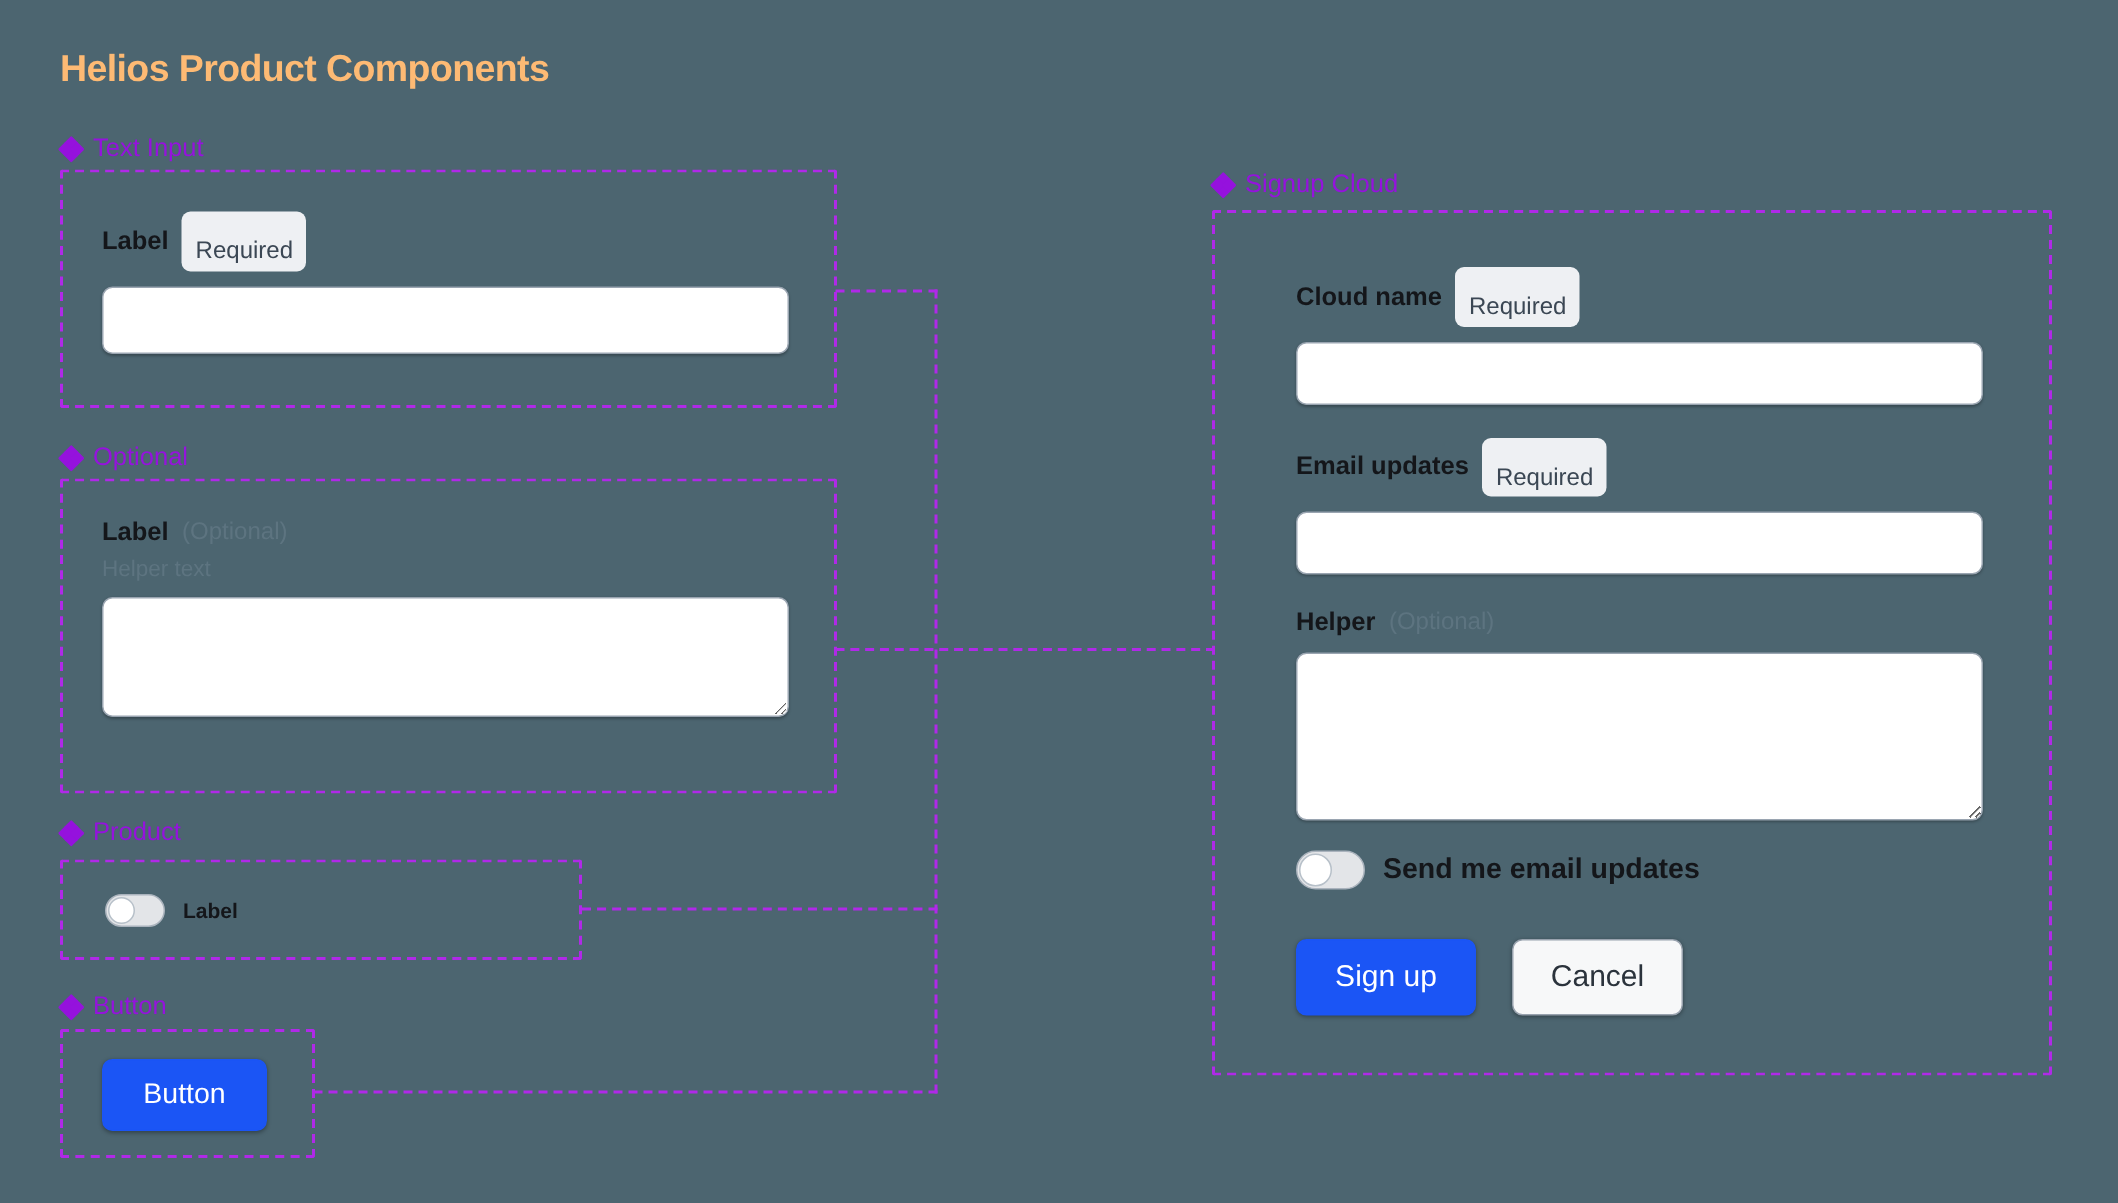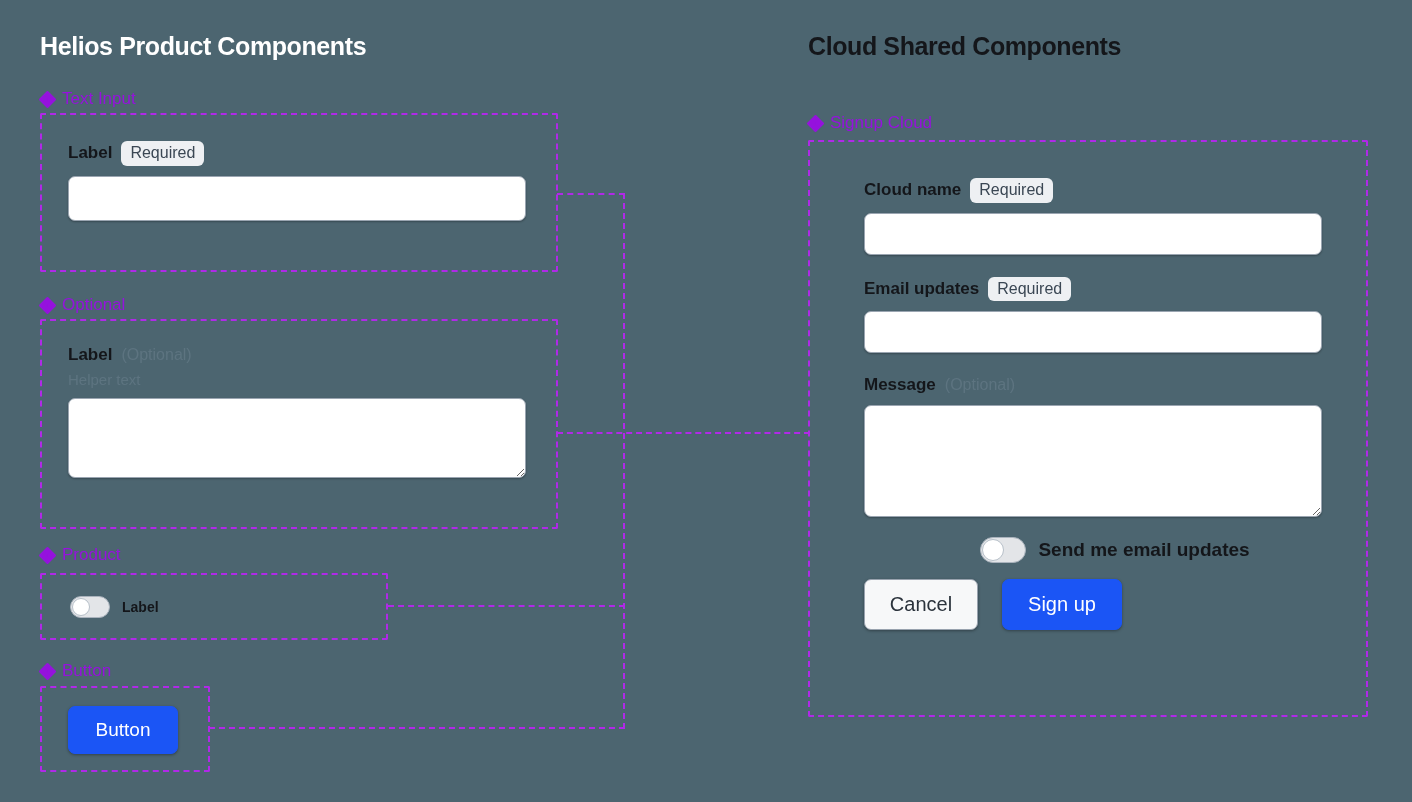--- a/index.html
+++ b/index.html
@@ -22,21 +22,21 @@
   }
 
   
   .panel-title {
     position: absolute;
     font-size: 25px;
     font-weight: bold;
     letter-spacing: -0.4px;
     white-space: nowrap;
   }
-  .panel-title.left  { left: 40px;  top: 32px; color: #ffffff; }
+  .panel-title.left  { left: 40px;  top: 32px; color: #fdba74; }
   .panel-title.right { left: 808px; top: 32px; color: #14161a; }
 
   .section-label {
     position: absolute;
     font-size: 17px;
     font-weight: normal;
     color: #9512dd;
     white-space: nowrap;
     display: flex;
     align-items: center;
@@ -93,21 +93,21 @@
     font-size: 17px;
     font-weight: bold;
     color: #14161a;
     white-space: nowrap;
   }
   .badge-required {
     font-size: 16px;
     color: #3b4754;
     background: #eef0f3;
     border-radius: 6px;
-    padding: 3px 9px 4px 9px;
+    padding: 18px 9px 4px 9px;
     line-height: 1.1;
     white-space: nowrap;
   }
   .optional-tag {
     font-size: 16px;
     color: #5d7480;
     white-space: nowrap;
   }
   .helper-text {
     font-size: 15px;
@@ -287,21 +287,20 @@
   <div class="conn-h" style="left:557px; top:193px; width:68px;"></div>
 
   <div class="conn-h" style="left:557px; top:432px; width:253px;"></div>
 
   <div class="conn-h" style="left:388px; top:605px; width:237px;"></div>
 
   <div class="conn-h" style="left:209px; top:727px; width:416px;"></div>
 
   <div class="conn-v" style="left:623px; top:193px; height:536px;"></div>
 
-  <div class="panel-title right">Cloud Shared Components</div>
 
   <div class="section-label" style="left:808px; top:113px;">
     <span class="sec-icon">
       <i class="n"></i>
         <i class="s"></i>
         <i class="w"></i>
         <i class="e"></i>
     </span>
     <span>Signup Cloud</span>
   </div>
@@ -315,33 +314,33 @@
       </div>
       <input class="txt-input" type="text" style="width: 458px; height: 42px; margin-bottom: 22px;" value="">
 
       <div class="field-label-row">
         <span class="field-label">Email updates</span>
         <span class="badge-required">Required</span>
       </div>
       <input class="txt-input" type="text" style="width: 458px; height: 42px; margin-bottom: 22px;" value="">
 
       <div class="field-label-row">
-        <span class="field-label">Message</span>
+        <span class="field-label">Helper</span>
         <span class="optional-tag">(Optional)</span>
       </div>
       <textarea class="txt-input" style="width: 458px; height: 112px; margin-bottom: 20px;"></textarea>
 
-      <div class="toggle-row" style="margin-bottom:16px;justify-content:center;">
+      <div class="toggle-row" style="margin-bottom:33px;">
         <span class="toggle big">
           <span class="knob"></span>
         </span>
         <span class="toggle-label big">Send me email updates</span>
       </div>
 
       <div style="display:flex; align-items:center; gap:24px;">
+        <button class="btn btn-primary" style="width:120px; height:51px; font-size:20px;">Sign up</button>
         <button class="btn btn-secondary" style="width:114px; height:51px; font-size:20px;">Cancel</button>
-        <button class="btn btn-primary" style="width:120px; height:51px; font-size:20px;">Sign up</button>
       </div>
 
     </div>
   </div>
 
 </div>
 
 </body></html>

